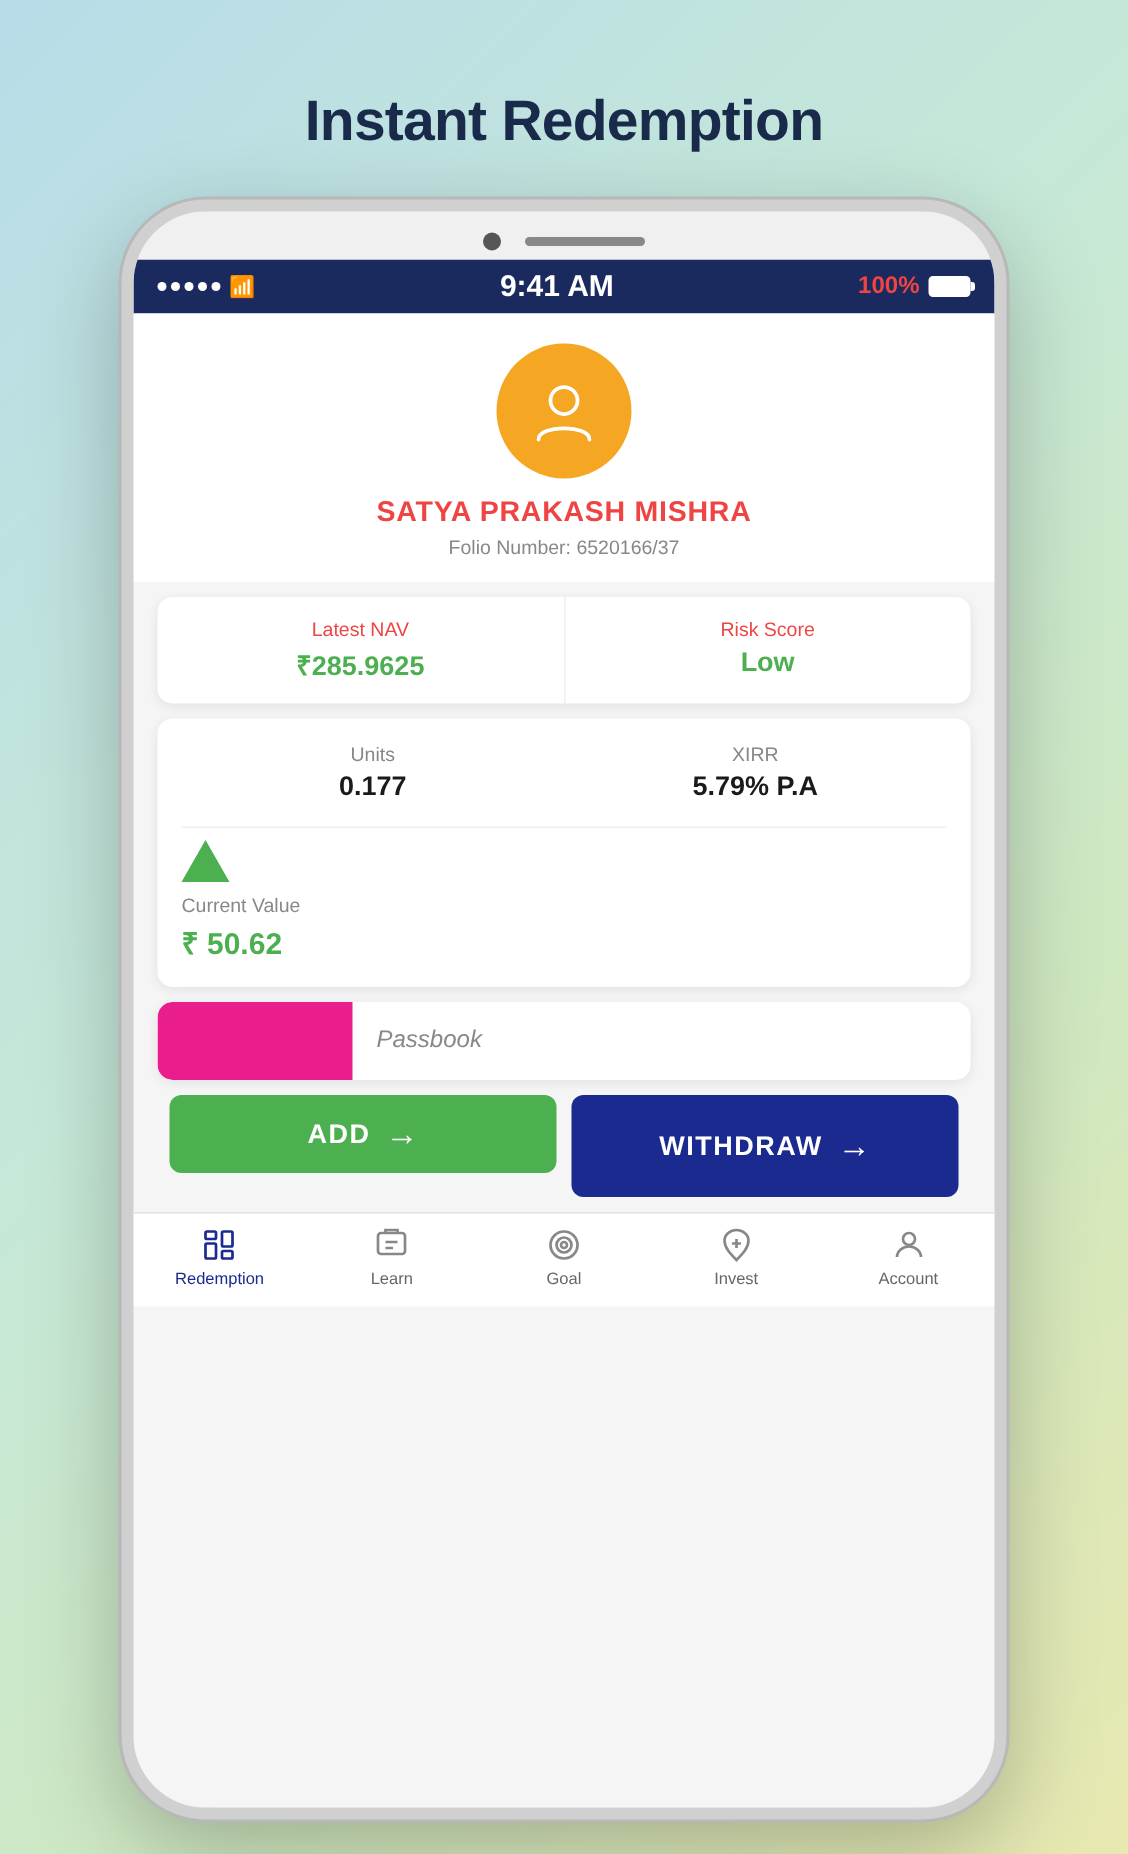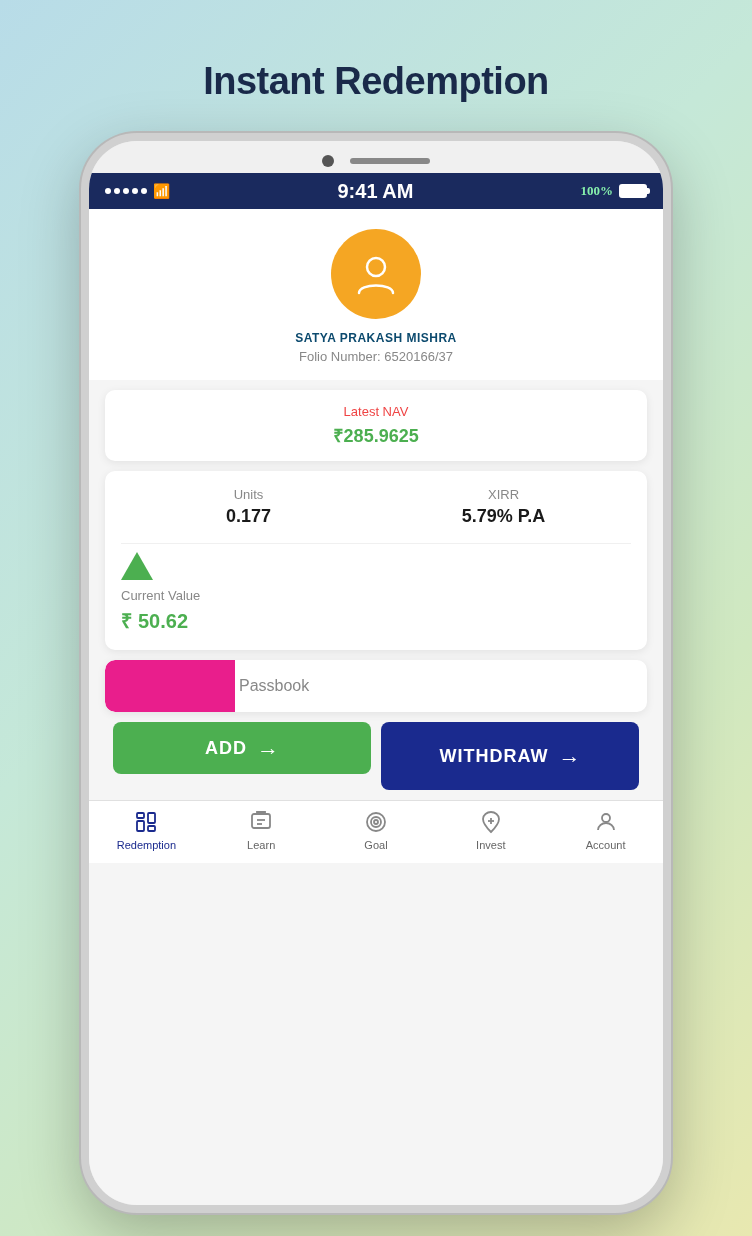--- a/index.html
+++ b/index.html
@@ -112,24 +112,23 @@
       font-weight: 600;
     }
 
     .status-right {
       display: flex;
       align-items: center;
       gap: 6px;
     }
 
     .battery-text {
-      color: #86efac;
-      font-size: 13px;
+      color: #ef4444;
+      font-size: 16px;
       font-weight: 600;
-      font-family: Liberation Serif, serif;
     }
 
     .battery-icon {
       width: 28px;
       height: 14px;
       border: 2px solid white;
       border-radius: 3px;
       position: relative;
       background: white;
     }
@@ -176,23 +175,23 @@
       justify-content: center;
       margin-bottom: 12px;
     }
 
     .avatar-svg {
       width: 50px;
       height: 50px;
     }
 
     .user-name {
-      font-size: 12px;
+      font-size: 19px;
       font-weight: 700;
-      color: #0c4a6e;
+      color: #ef4444;
       letter-spacing: 0.5px;
       margin-bottom: 4px;
     }
 
     .folio-number {
       font-size: 13px;
       color: #888;
     }
 
     
@@ -318,23 +317,24 @@
     }
 
     .passbook-pink {
       width: 130px;
       height: 100%;
       background: #e91e8c;
       border-radius: 10px 0 0 10px;
     }
 
     .passbook-label {
-      padding: 0 4px;
+      padding: 0 16px;
       font-size: 16px;
       color: #888;
+      font-style: italic;
     }
 
     
     .action-buttons {
       display: flex;
       gap: 10px;
       padding: 0 24px;
       margin-bottom: 10px;
     }
 
@@ -462,20 +462,24 @@
       </div>
       <div class="user-name">SATYA PRAKASH MISHRA</div>
       <div class="folio-number">Folio Number: 6520166/37</div>
     </div>
 
     <div class="stats-card">
       <div class="stats-row">
         <div class="stat-cell">
           <div class="stat-label">Latest NAV</div>
           <div class="stat-value green">₹285.9625</div>
+        </div>
+        <div class="stat-cell">
+          <div class="stat-label">Risk Score</div>
+          <div class="stat-value low">Low</div>
         </div>
       </div>
     </div>
 
     <div class="investment-card">
       <div class="investment-row">
         <div class="investment-cell">
           <div class="investment-label">Units</div>
           <div class="investment-value">0.177</div>
         </div>

